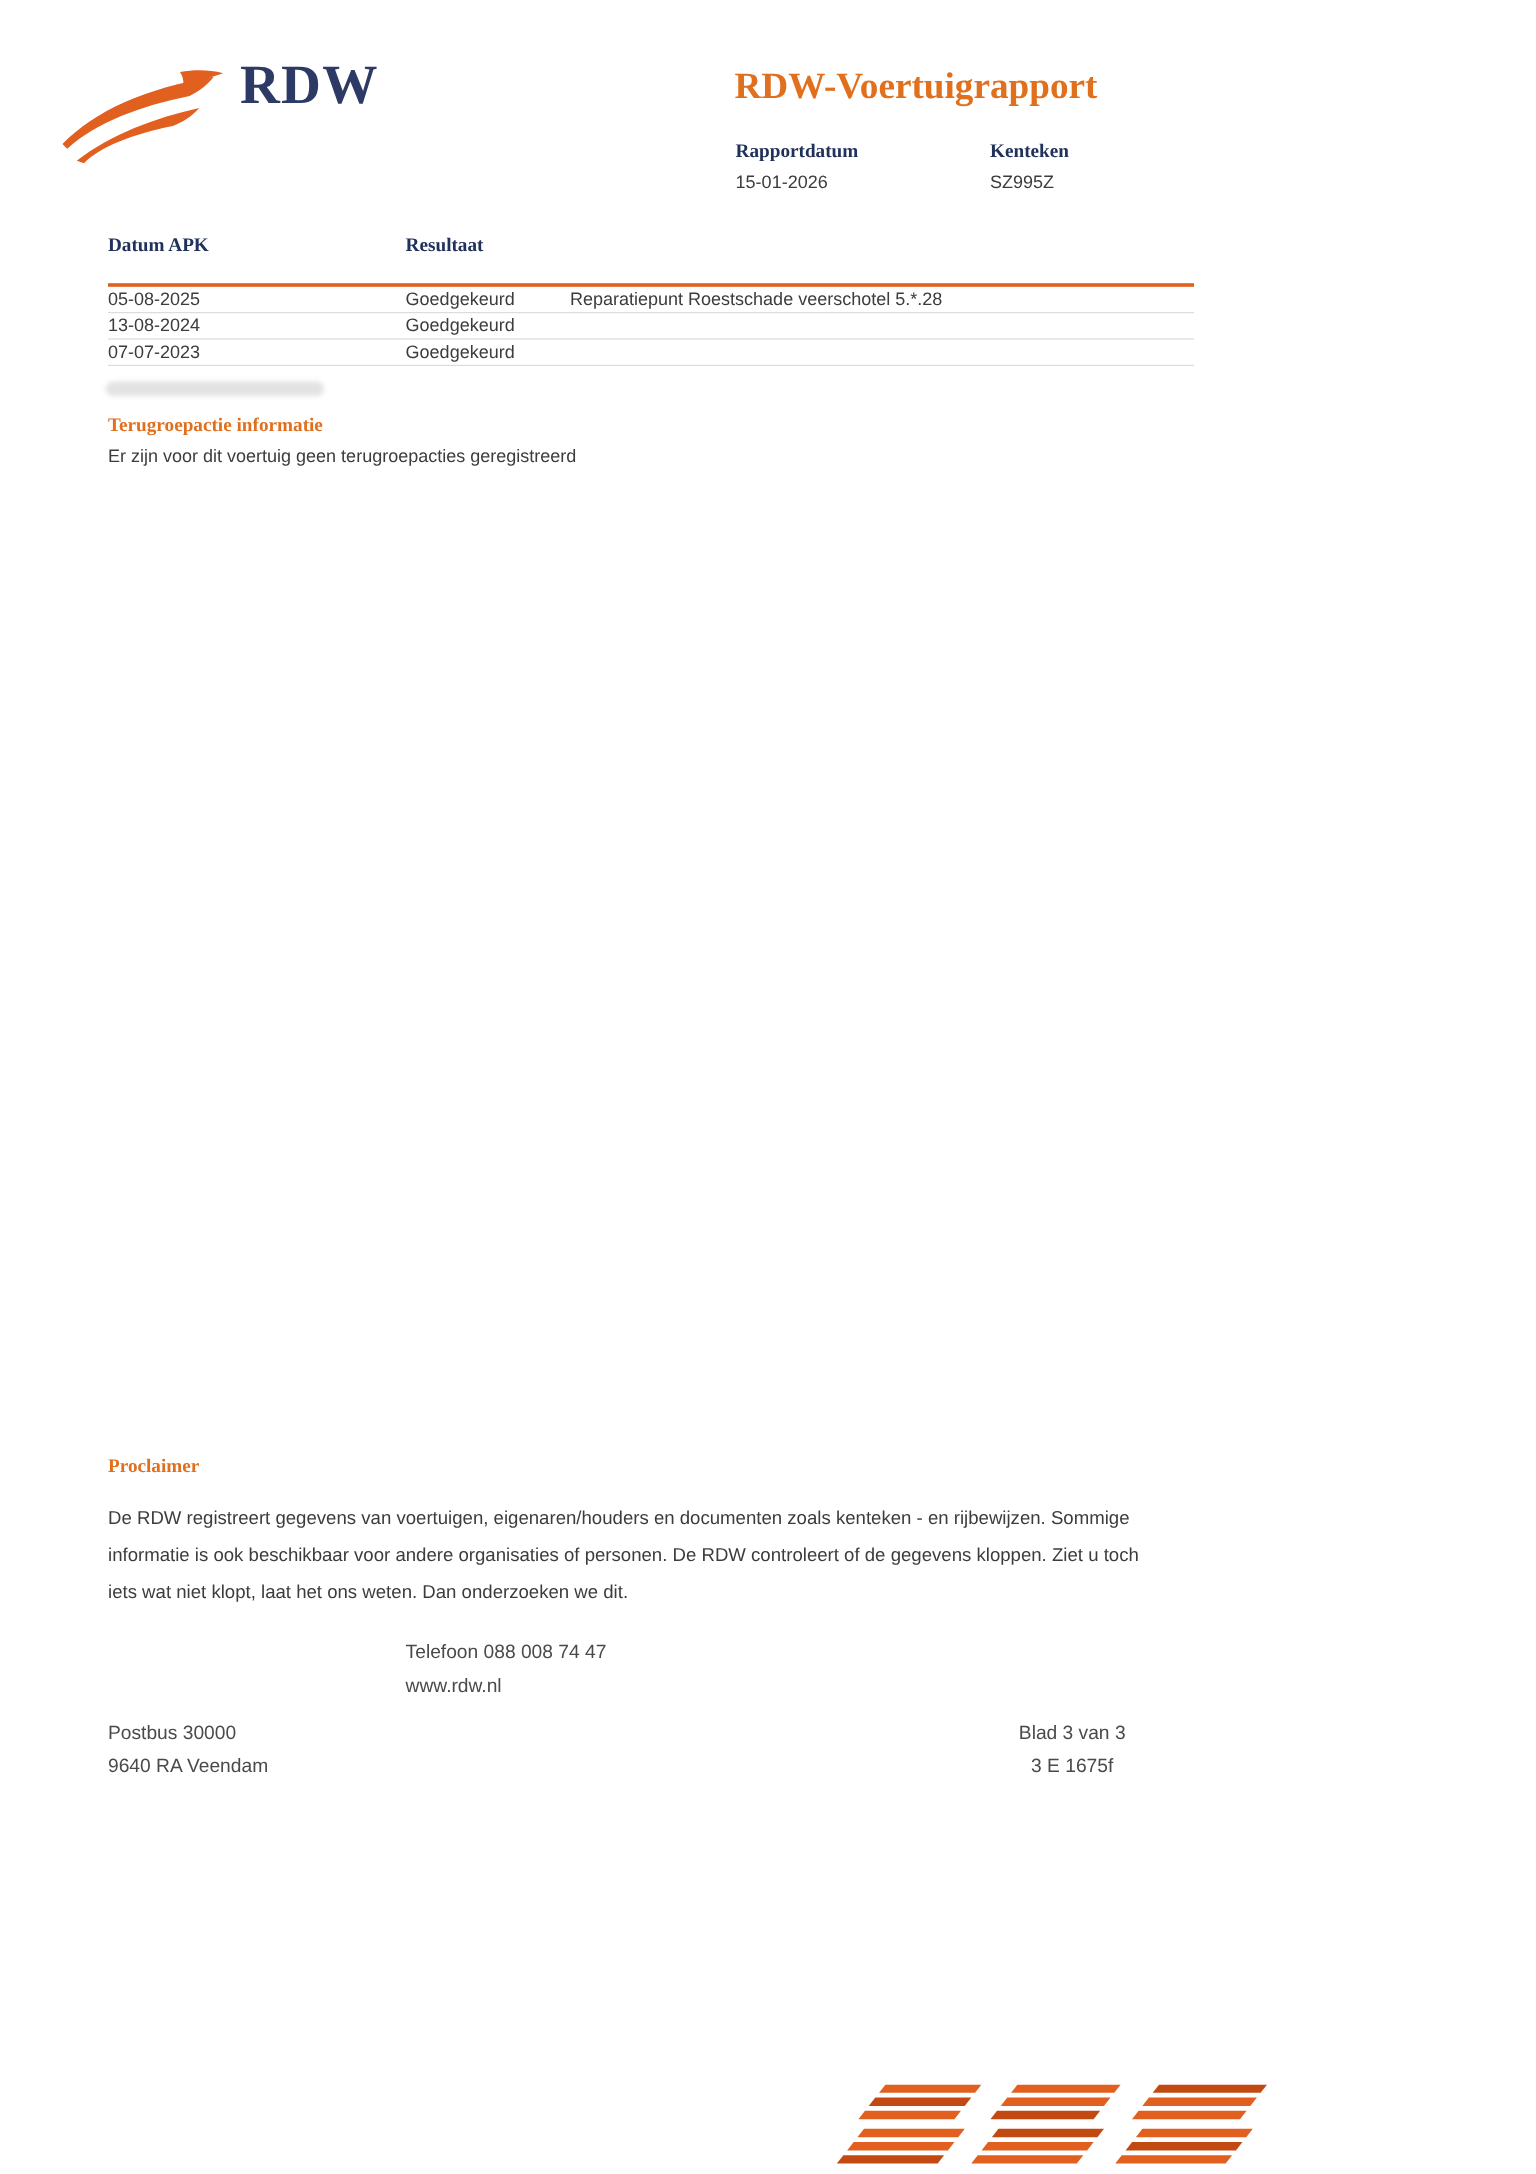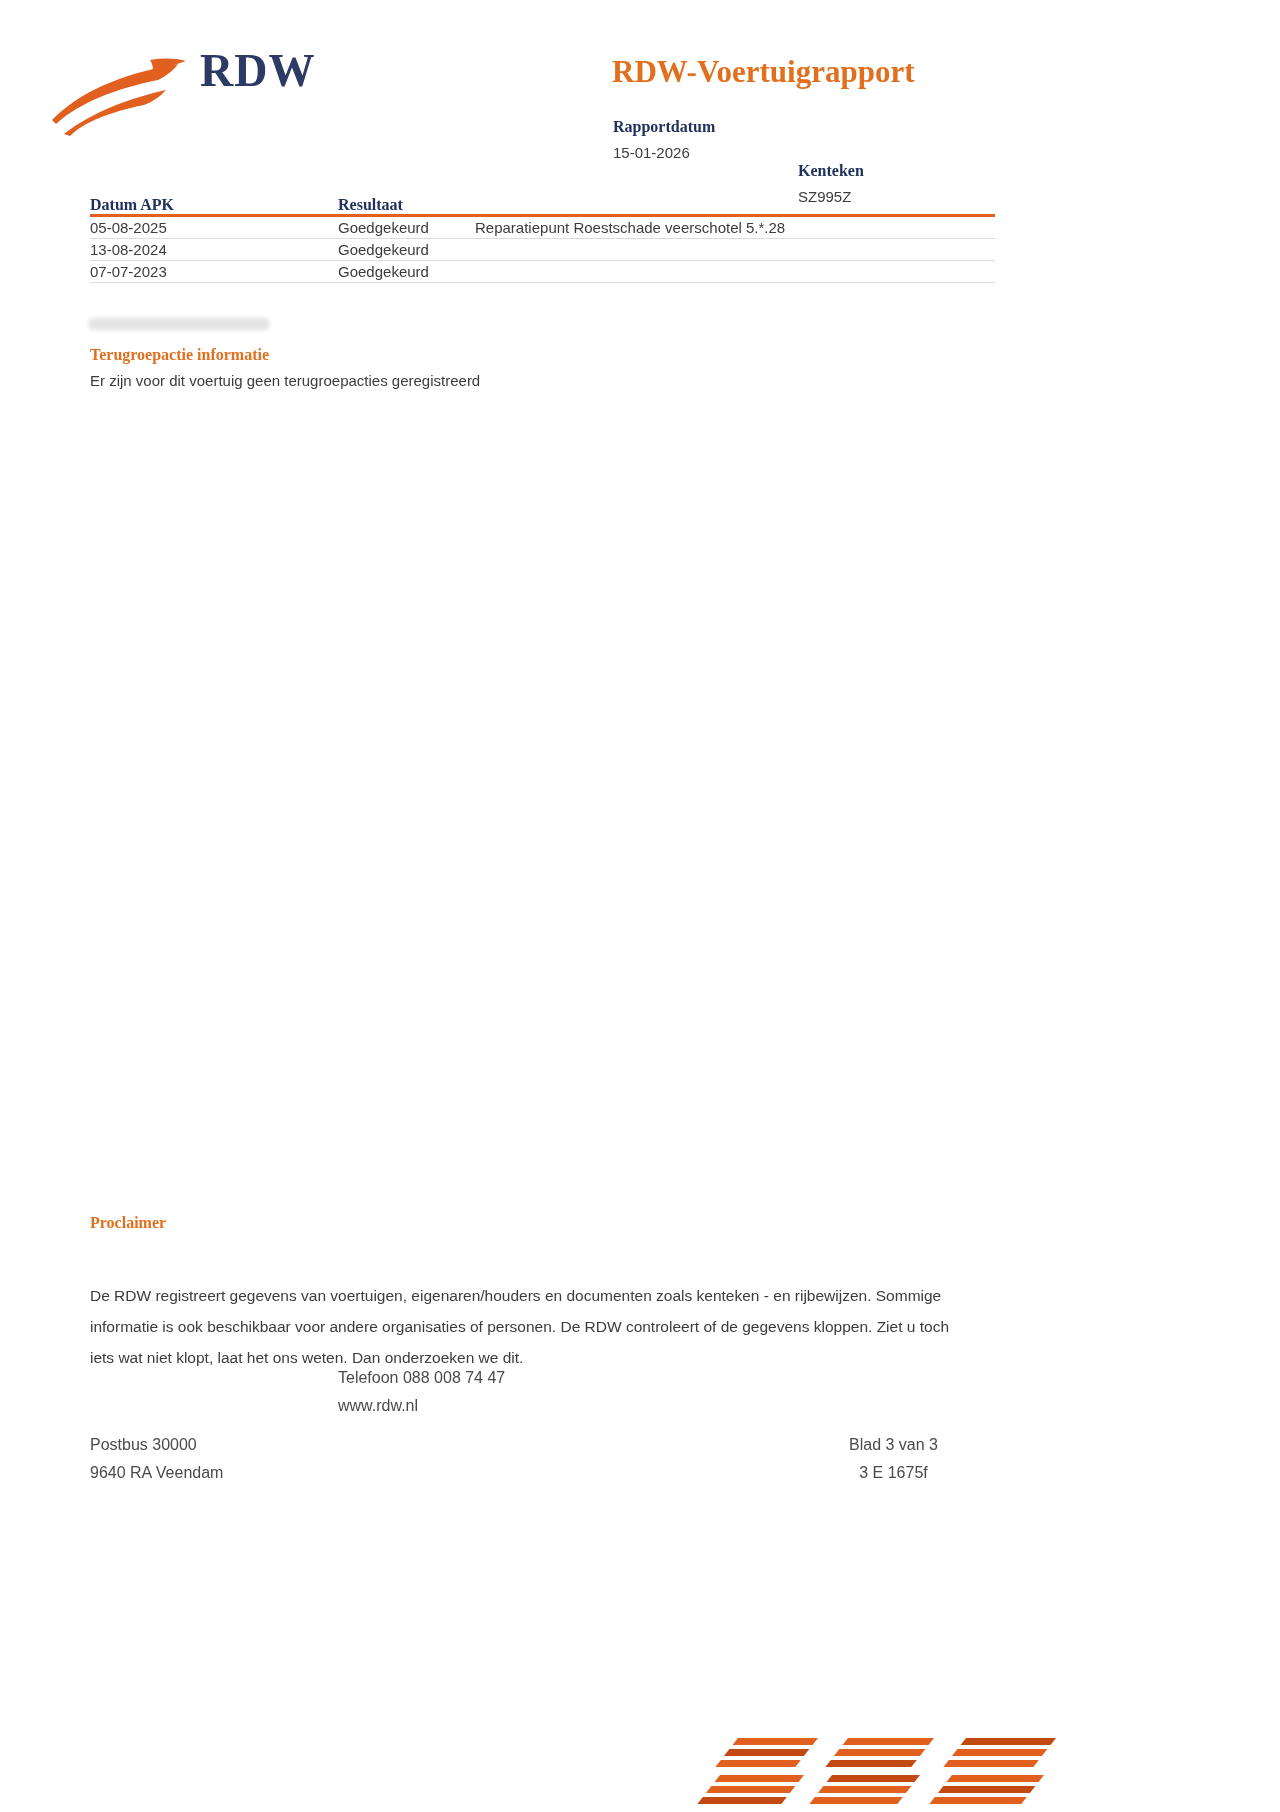--- a/index.html
+++ b/index.html
@@ -23,33 +23,33 @@
     color: #2e3a66;
   }
   .report-title {
     position: absolute; left: 612px; top: 54px;
     font-family: "Liberation Serif", serif;
     font-weight: 700; font-size: 31px;
     color: #e1701e;
   }
   .meta { position: absolute; top: 118px; }
   .meta-date { left: 613px; }
-  .meta-plate { left: 798px; margin-top: 44px; }
+  .meta-plate { left: 825px; }
   .meta-label {
     font-family: "Liberation Serif", serif;
     font-weight: 700; font-size: 16px; color: #20325c;
     display: block; margin-bottom: 8px;
   }
   .meta-value { font-size: 15px; color: #3c3c3c; }
 
   
   .apk-table { position: absolute; left: 90px; top: 196px; width: 905px; }
   .t-head {
     display: flex; align-items: flex-end;
-    padding-bottom: 0;
+    padding-bottom: 22px;
     border-bottom: 3px solid #e1601f;
   }
   .th {
     font-family: "Liberation Serif", serif;
     font-weight: 700; font-size: 16px; color: #20325c;
   }
   .t-row {
     display: flex; align-items: center;
     height: 22px;
     border-bottom: 1px solid #dcdcdc;
@@ -72,21 +72,21 @@
     font-family: "Liberation Serif", serif;
     font-weight: 700; font-size: 16px;
     color: #e1701e;
   }
   .recall-heading { top: 346px; }
   .recall-text { position: absolute; left: 90px; top: 372px; font-size: 15px; color: #3c3c3c; }
 
   .proclaimer-heading { top: 1214px; }
   .proclaimer-text {
     position: absolute; left: 90px; top: 1250px;
-    width: 880px; font-size: 15.5px; line-height: 31px; color: #3c3c3c; margin-top: 30px;
+    width: 880px; font-size: 15.5px; line-height: 31px; color: #3c3c3c;
   }
 
   
   .footer-col { position: absolute; font-size: 16px; color: #4a4a4a; }
   .footer-line { display: block; height: 28px; line-height: 14px; }
   .footer-left { left: 90px; top: 1438px; }
   .footer-mid { left: 338px; top: 1371px; }
   .footer-right { left: 790px; top: 1438px; width: 207px; text-align: center; }
 
   .footer-stripes { position: absolute; right: 175px; bottom: 0; }

